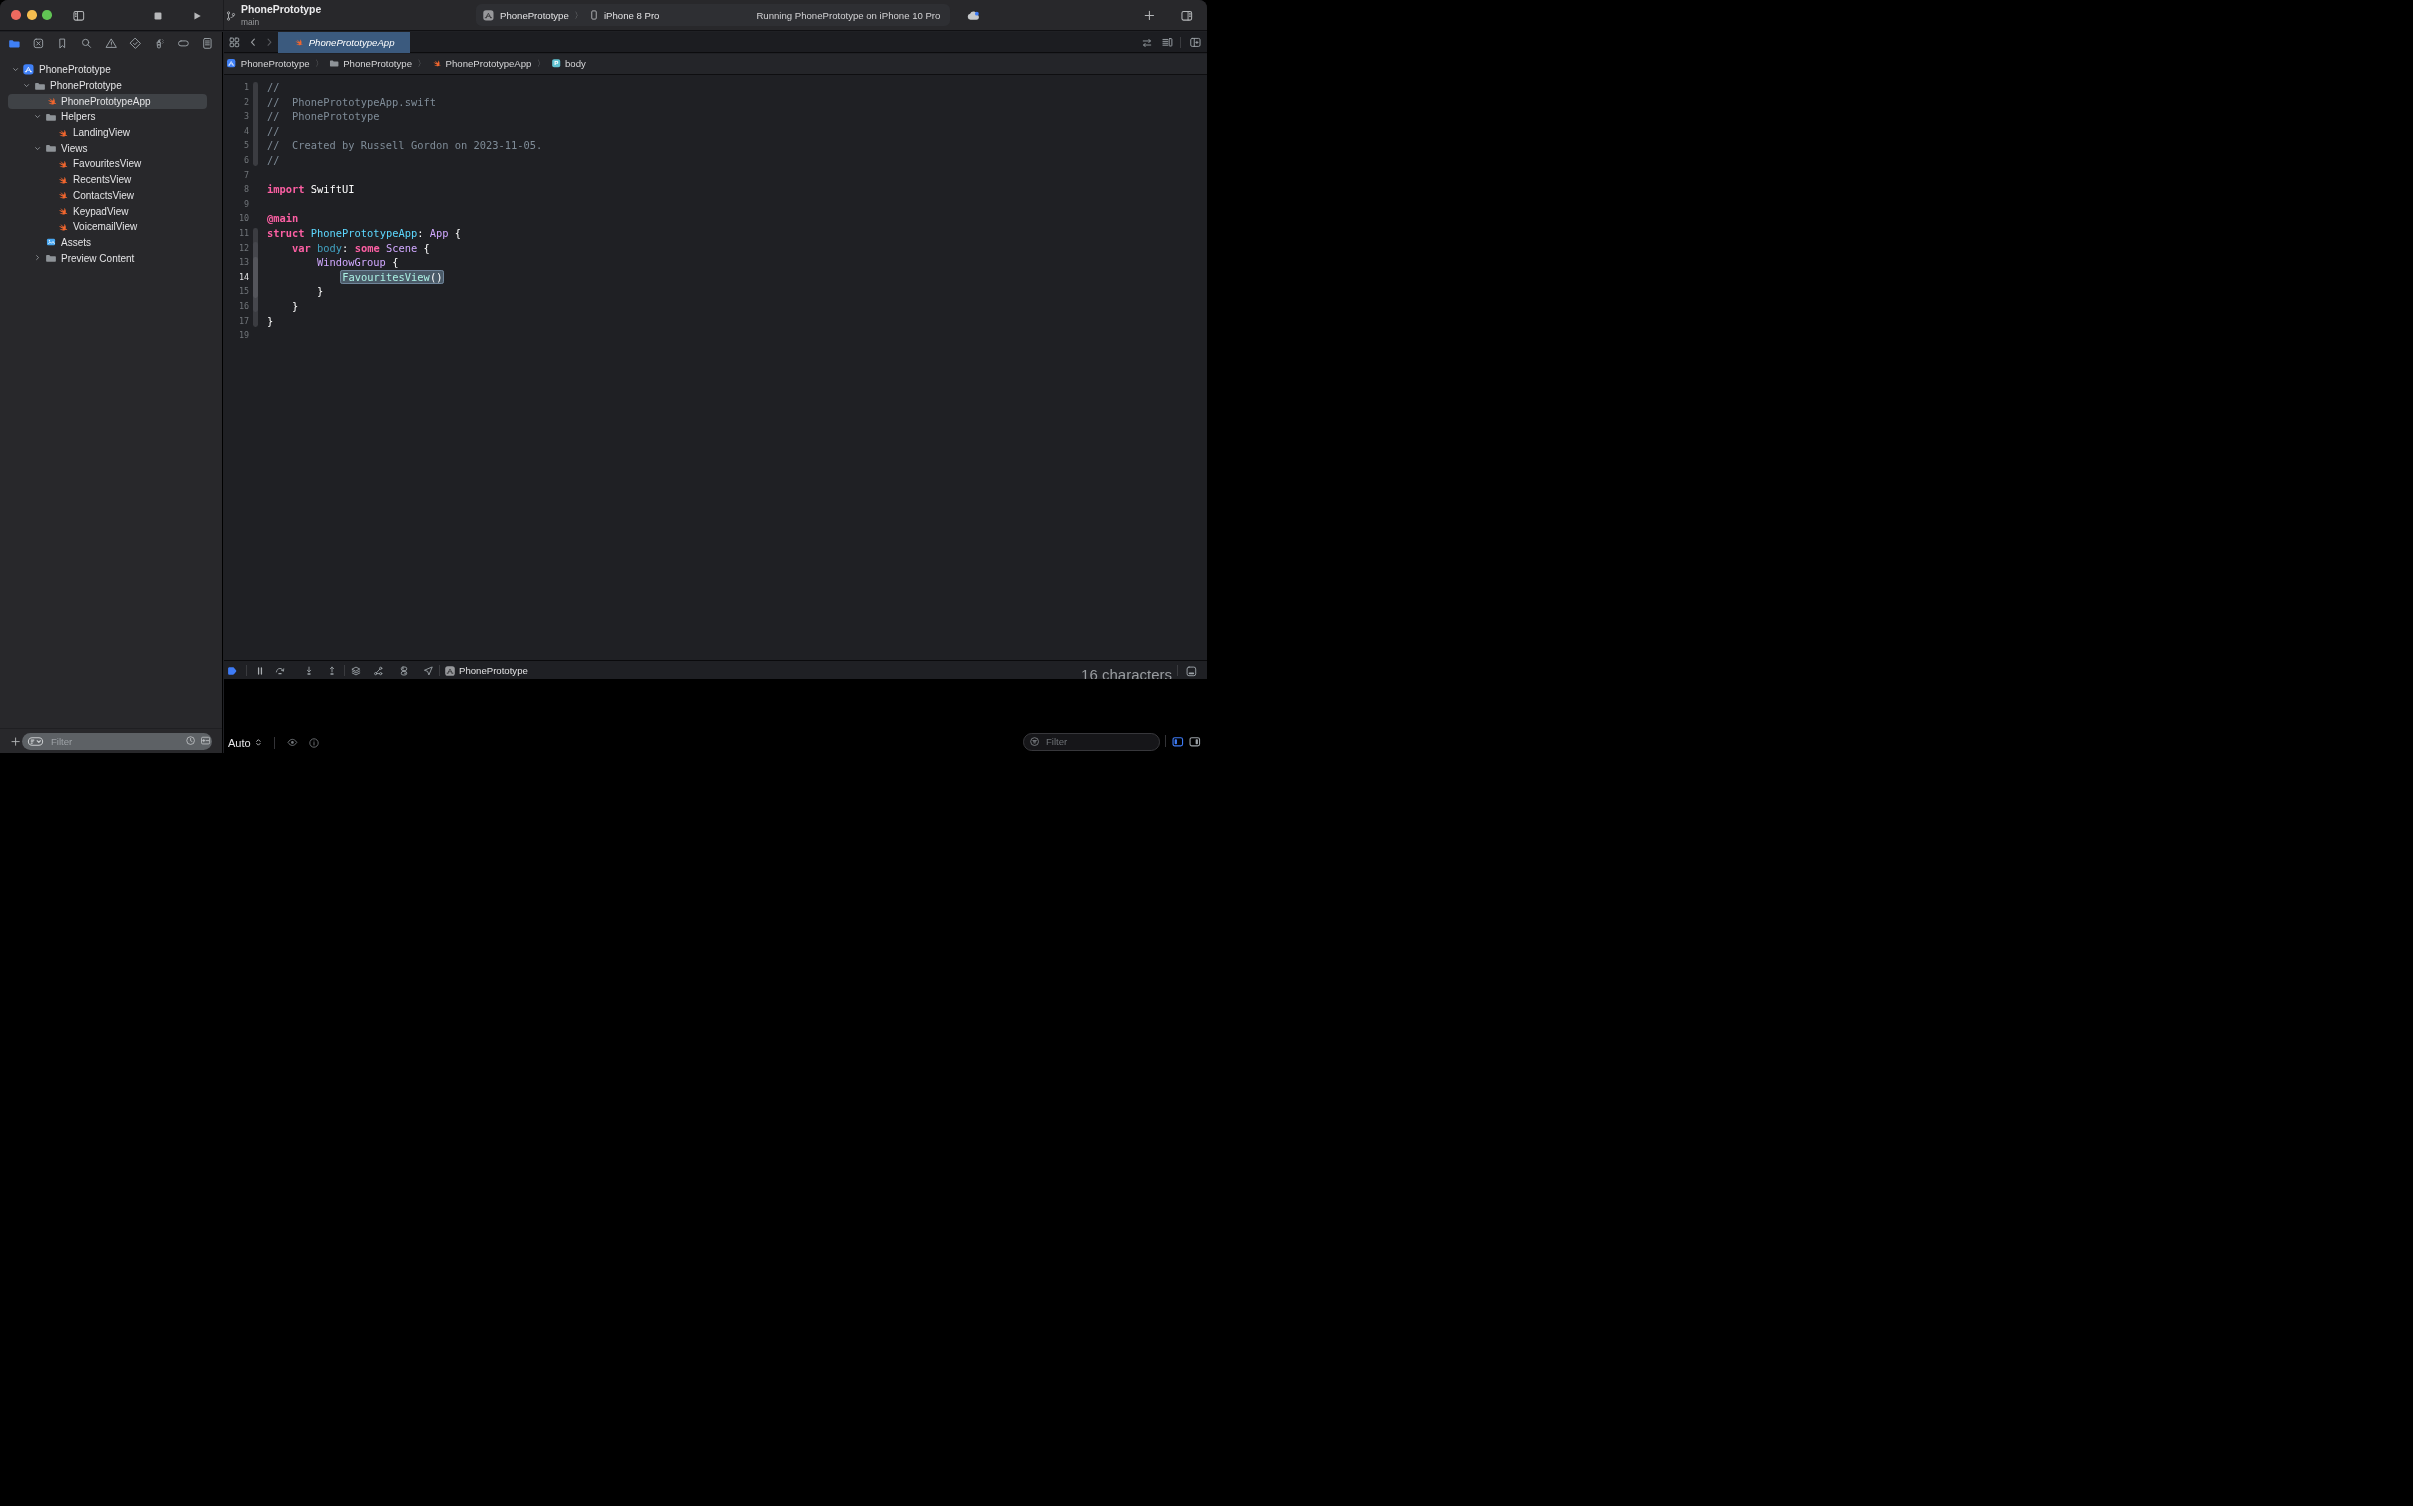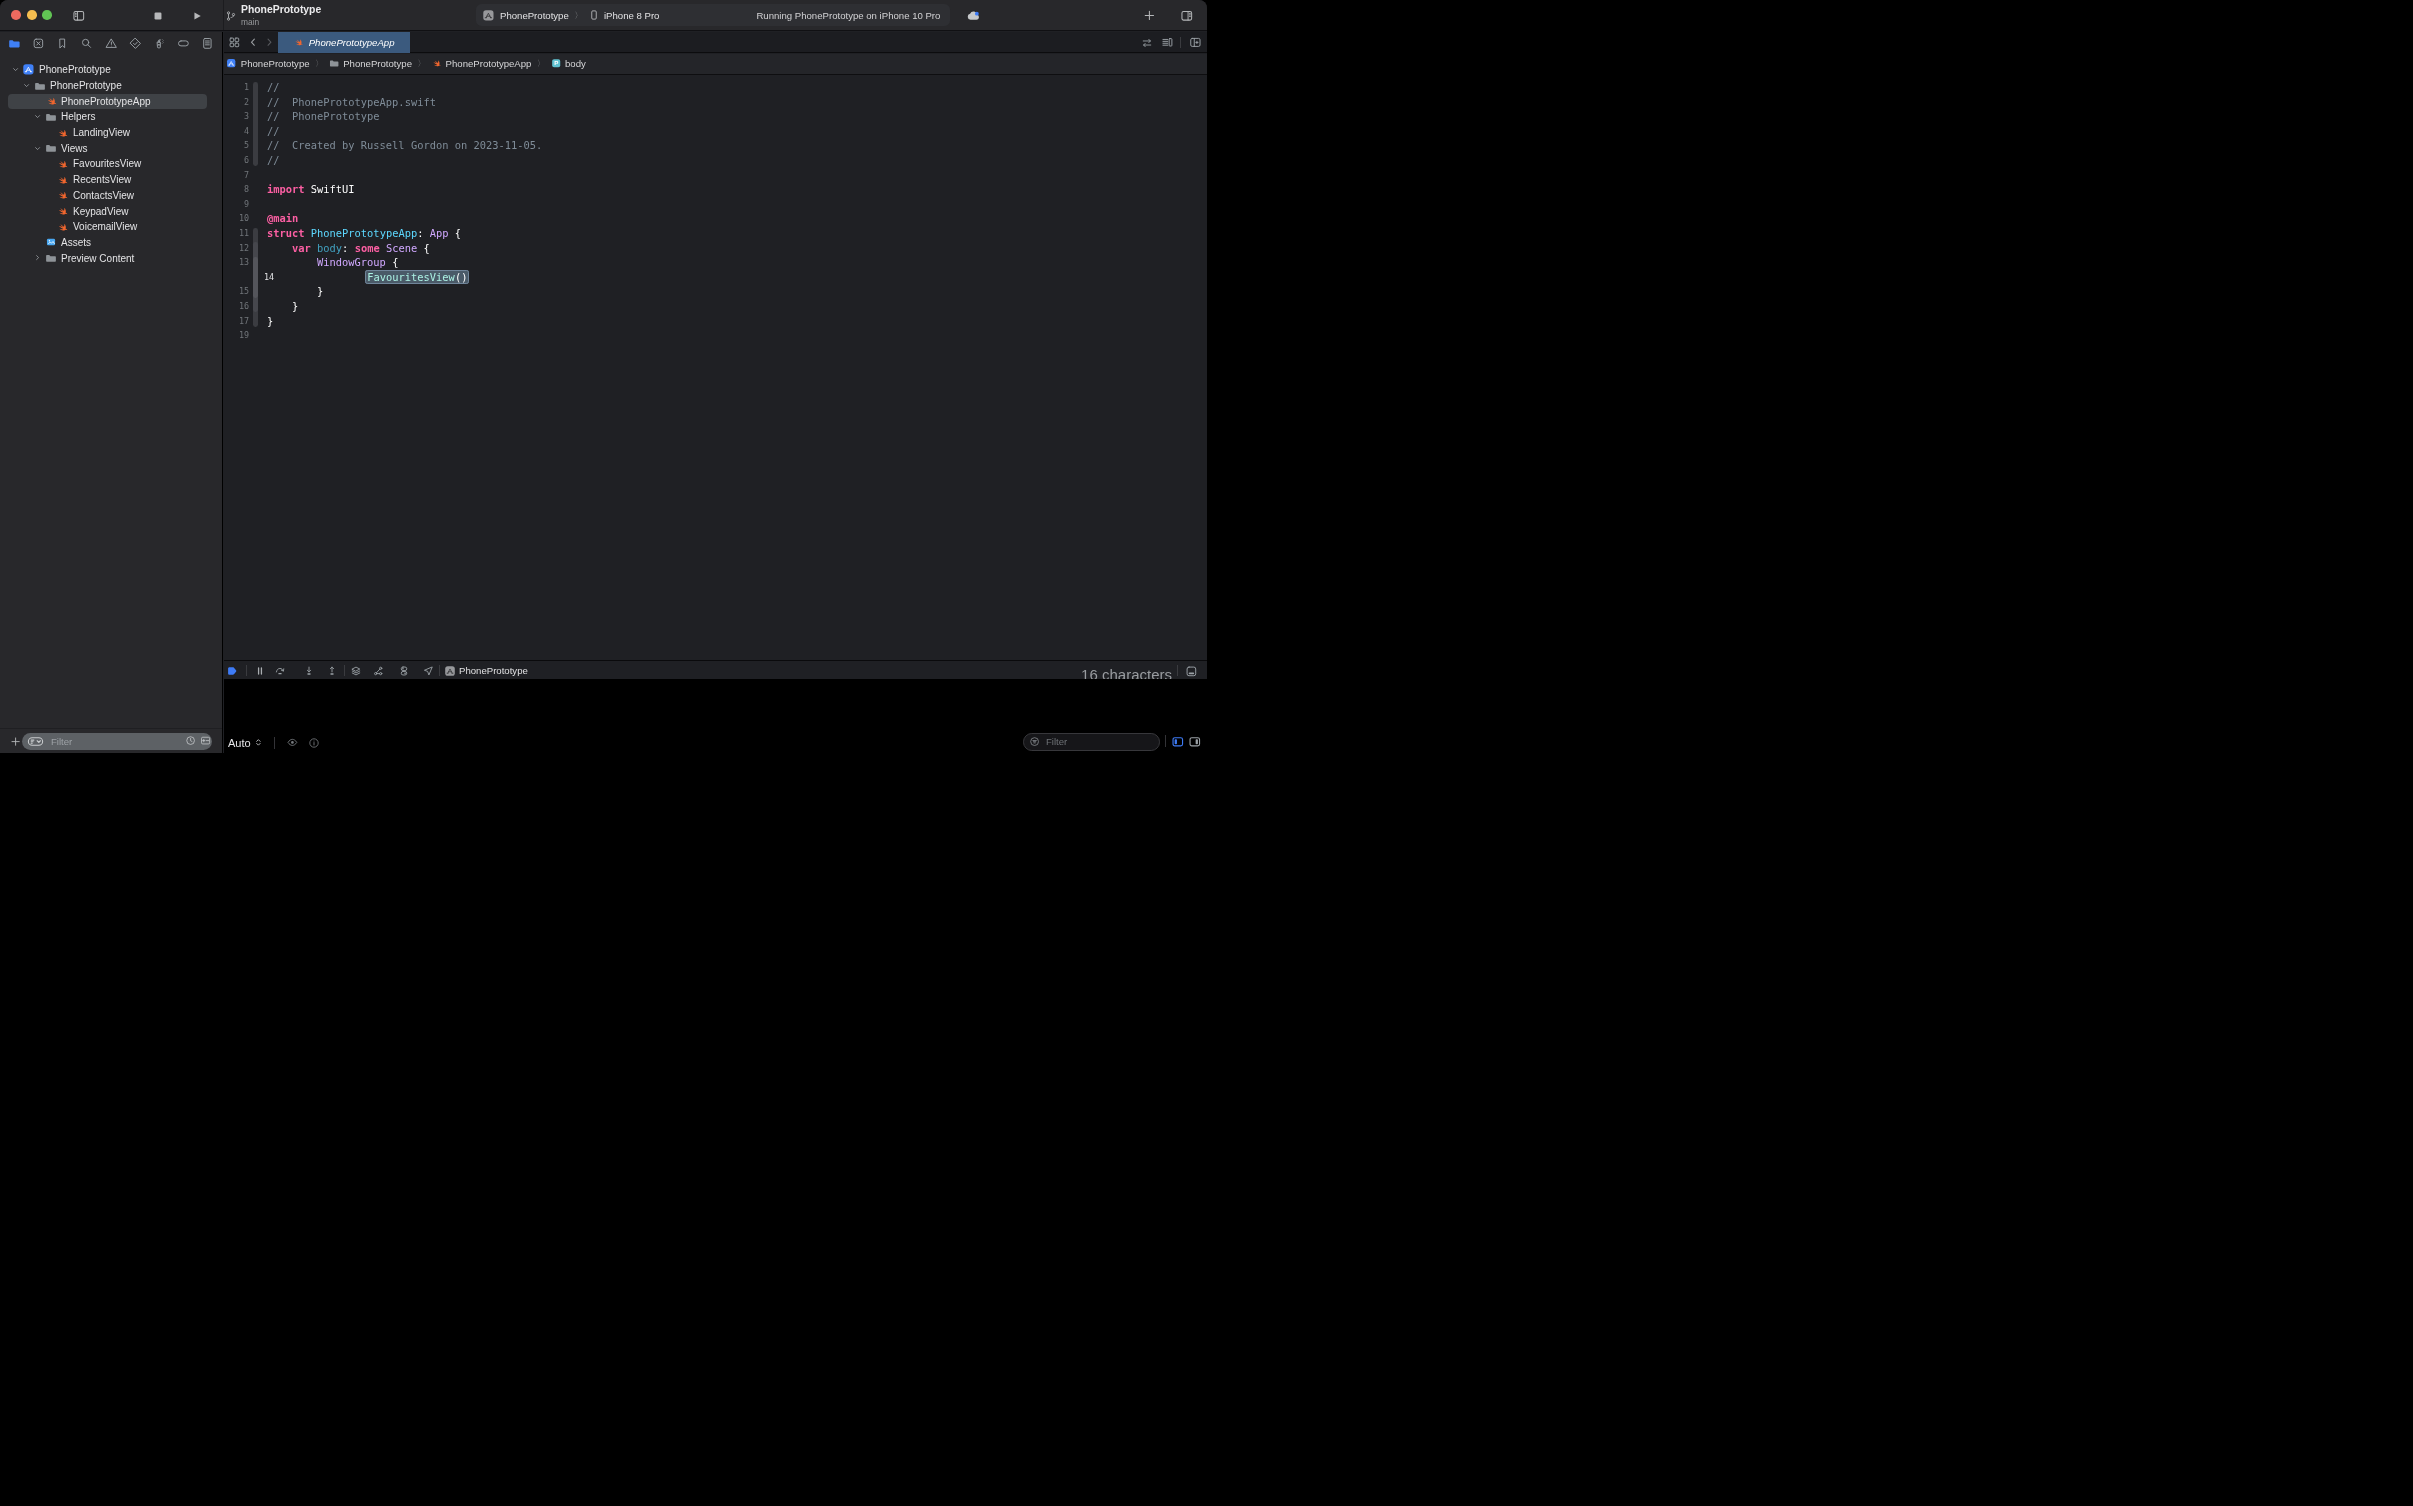--- a/index.html
+++ b/index.html
@@ -444,21 +444,21 @@
         <div class="codeline"><span class="gut">4</span><span class="src"><span style="color: rgb(127, 140, 152);">//</span></span></div>
         <div class="codeline"><span class="gut">5</span><span class="src"><span style="color: rgb(127, 140, 152);">//  Created by Russell Gordon on 2023-11-05.</span></span></div>
         <div class="codeline"><span class="gut">6</span><span class="src"><span style="color: rgb(127, 140, 152);">//</span></span></div>
         <div class="codeline"><span class="gut">7</span><span class="src"></span></div>
         <div class="codeline"><span class="gut">8</span><span class="src"><span style="color: rgb(252, 95, 163); font-weight: bold;">import</span><span style="color: rgb(255, 255, 255);"> SwiftUI</span></span></div>
         <div class="codeline"><span class="gut">9</span><span class="src"></span></div>
         <div class="codeline"><span class="gut">10</span><span class="src"><span style="color: rgb(252, 95, 163); font-weight: bold;">@main</span></span></div>
         <div class="codeline"><span class="gut">11</span><span class="src"><span style="color: rgb(252, 95, 163); font-weight: bold;">struct</span><span style="color: rgb(255, 255, 255);"> </span><span style="color: rgb(93, 216, 255);">PhonePrototypeApp</span><span style="color: rgb(255, 255, 255);">: </span><span style="color: rgb(208, 168, 255);">App</span><span style="color: rgb(255, 255, 255);"> {</span></span></div>
         <div class="codeline"><span class="gut">12</span><span class="src"><span style="color: rgb(255, 255, 255);">    </span><span style="color: rgb(252, 95, 163); font-weight: bold;">var</span><span style="color: rgb(255, 255, 255);"> </span><span style="color: rgb(65, 161, 192);">body</span><span style="color: rgb(255, 255, 255);">: </span><span style="color: rgb(252, 95, 163); font-weight: bold;">some</span><span style="color: rgb(255, 255, 255);"> </span><span style="color: rgb(208, 168, 255);">Scene</span><span style="color: rgb(255, 255, 255);"> {</span></span></div>
         <div class="codeline"><span class="gut">13</span><span class="src"><span style="color: rgb(255, 255, 255);">        </span><span style="color: rgb(208, 168, 255);">WindowGroup</span><span style="color: rgb(255, 255, 255);"> {</span></span></div>
-        <div class="codeline"><span class="gut" style="color: rgb(226, 227, 229); margin-left: 25px;">14</span><span class="src"><span style="color: rgb(255, 255, 255);">            </span><span class="tok-hl"><span style="color: rgb(172, 242, 228);">FavouritesView</span><span style="color: rgb(255, 255, 255);">()</span></span></span></div>
+        <div class="codeline"><span class="gut" style="color: rgb(226, 227, 229);">14</span><span class="src"><span style="color: rgb(255, 255, 255);">            </span><span class="tok-hl"><span style="color: rgb(172, 242, 228);">FavouritesView</span><span style="color: rgb(255, 255, 255);">()</span></span></span></div>
         <div class="codeline"><span class="gut">15</span><span class="src"><span style="color: rgb(255, 255, 255);">        }</span></span></div>
         <div class="codeline"><span class="gut">16</span><span class="src"><span style="color: rgb(255, 255, 255);">    }</span></span></div>
         <div class="codeline"><span class="gut">17</span><span class="src"><span style="color: rgb(255, 255, 255);">}</span></span></div>
         <div class="codeline"><span class="gut">19</span><span class="src"></span></div>
         <div class="ribbon" style="top: 5.6px; height: 84px; background: rgb(59, 60, 65);"></div>
         <div class="ribbon" style="top: 152px; height: 99px; background: rgb(59, 60, 65);"></div>
         <div class="ribbon" style="top: 166px; height: 70px; background: rgb(70, 71, 77);"></div>
         <div class="ribbon" style="top: 181px; height: 41px; background: rgb(84, 85, 91);"></div>
       </div>
 

